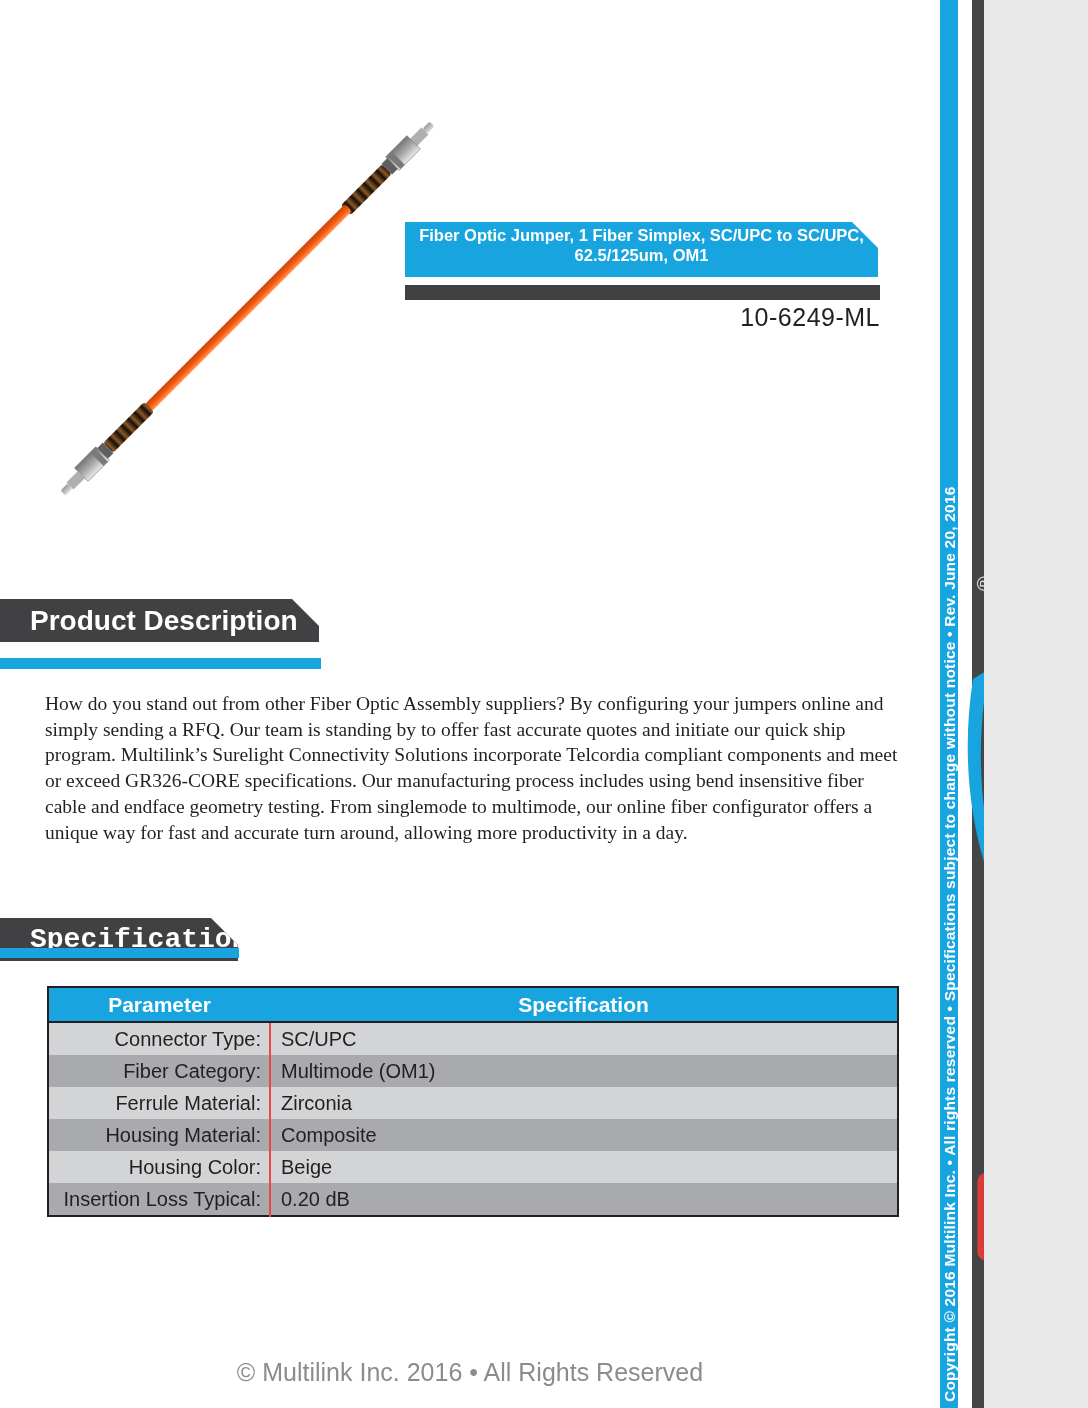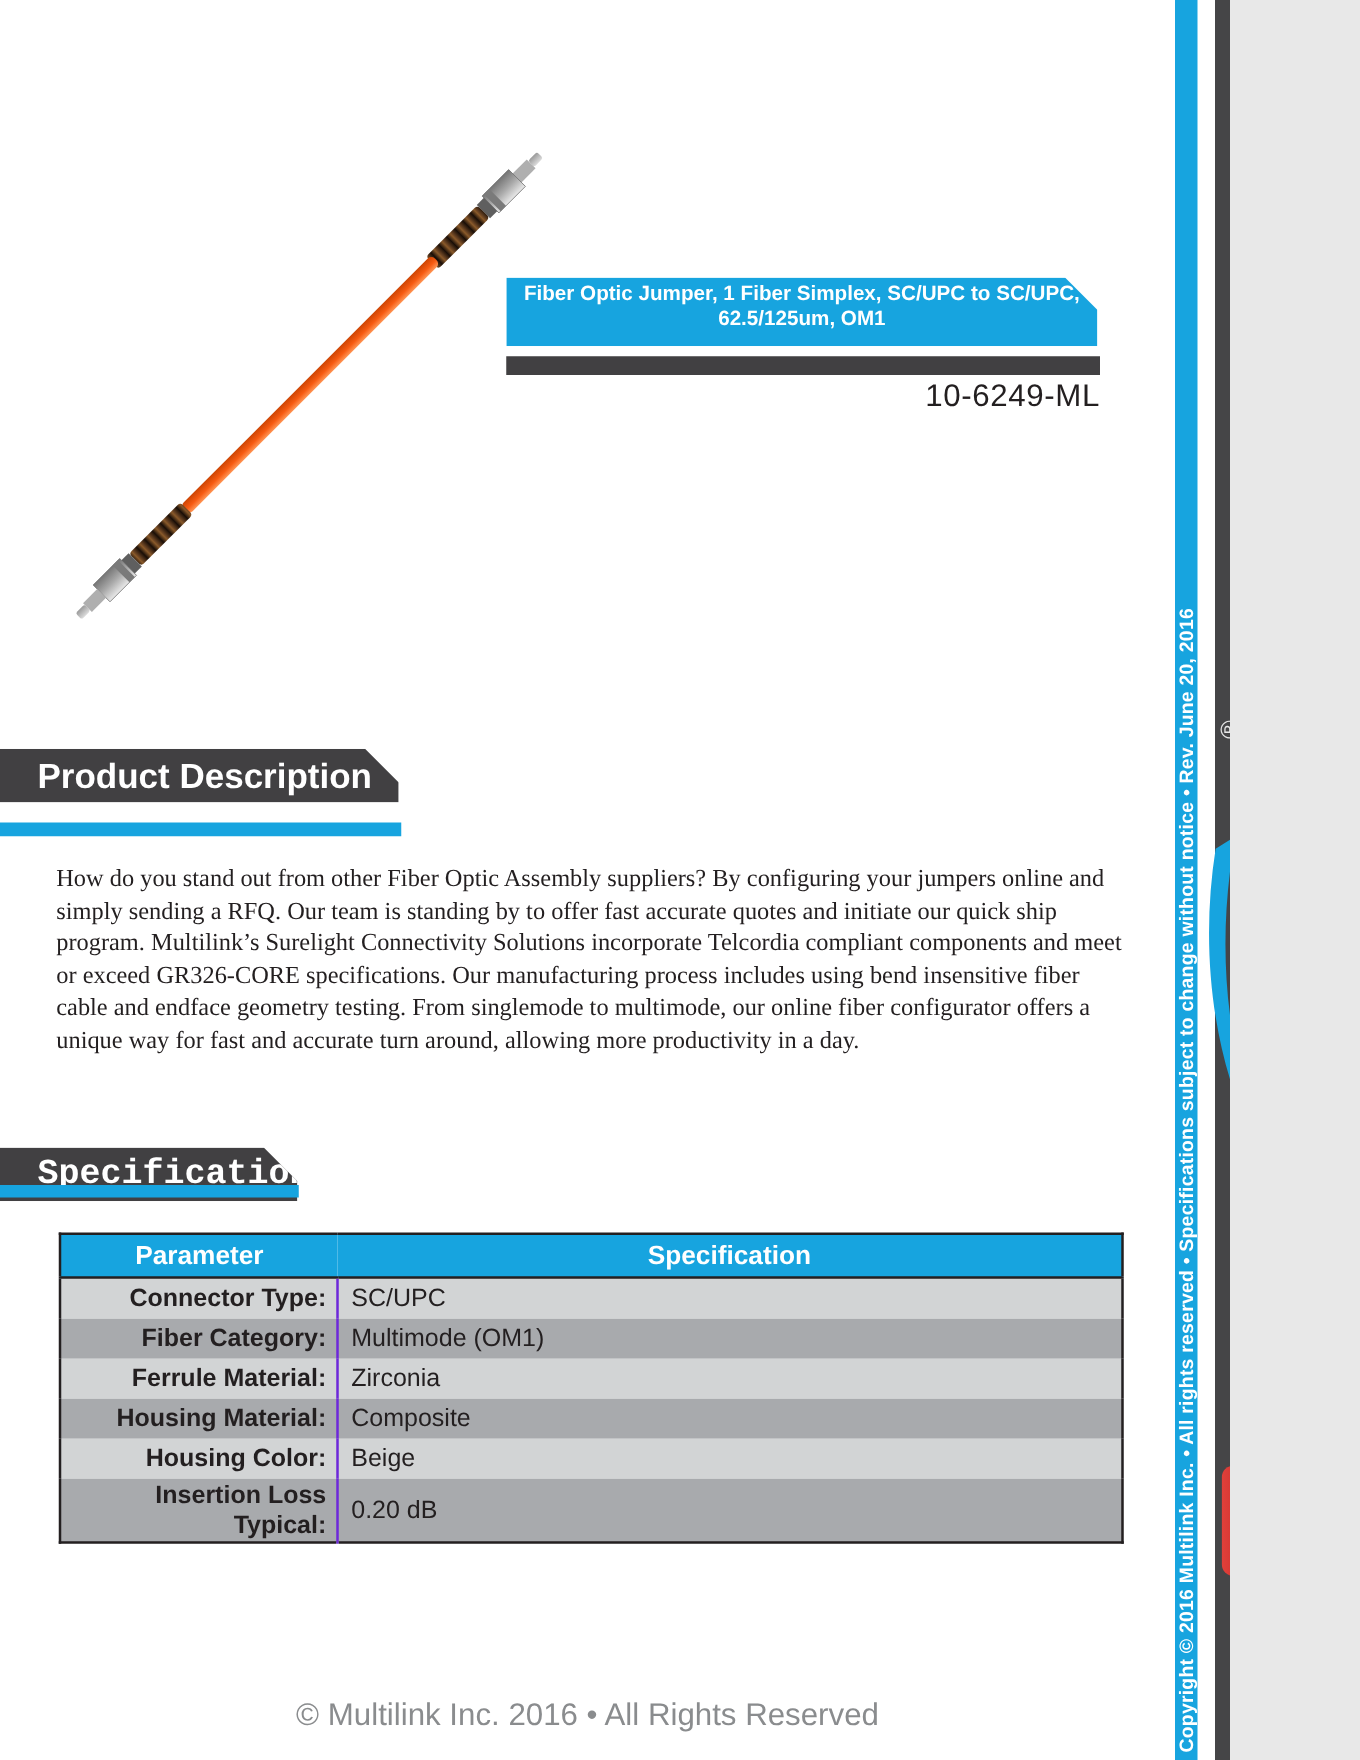--- a/index.html
+++ b/index.html
@@ -41,22 +41,22 @@
     position:absolute;left:47px;top:986px;width:852px;border-collapse:collapse;
     table-layout:fixed;border:2px solid #231F20;font-size:20px;color:#231F20;
   }
   .spec-table thead th{
     background:#17A4DF;color:#fff;font-weight:bold;font-size:21px;height:31px;
     border-bottom:2px solid #231F20;text-align:center;
   }
   .spec-table th.col-param{width:219px;}
   .spec-table td{height:30px;padding:1px 0;vertical-align:middle;}
   .spec-table td.param{
-    font-weight:bold;text-align:right;padding-right:8px;
-    border-right:2px solid #6d28d9;box-sizing:border-box;line-height:24px;
+    font-weight:normal;text-align:right;padding-right:8px;
+    border-right:2px solid #ef4444;box-sizing:border-box;line-height:24px;
   }
   .spec-table td.spec{padding-left:10px;}
   .spec-table tbody tr:nth-child(odd) td{background:#D2D4D5;}
   .spec-table tbody tr:nth-child(even) td{background:#A8AAAD;}
   
   .footer{
     position:absolute;left:0;top:1358px;width:940px;text-align:center;
     font-size:25px;color:#8A8C8E;
   }
   

